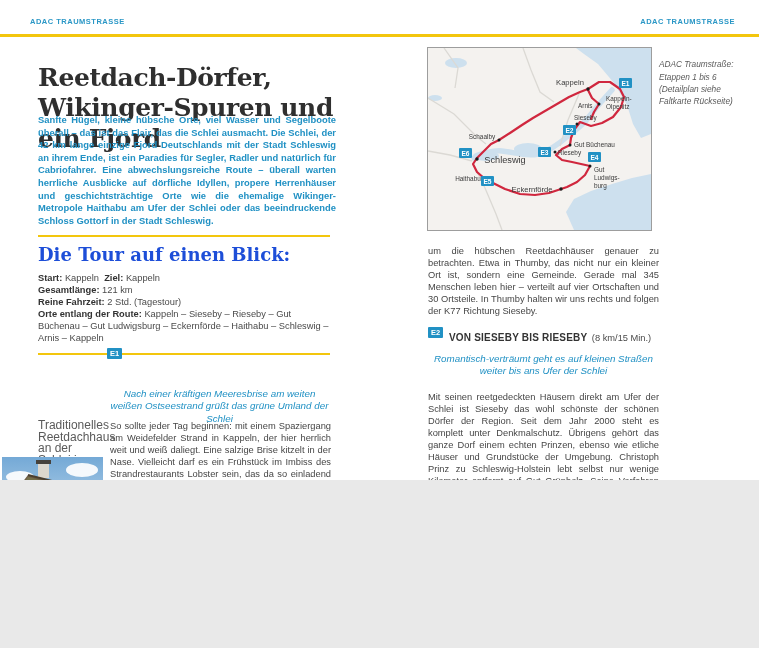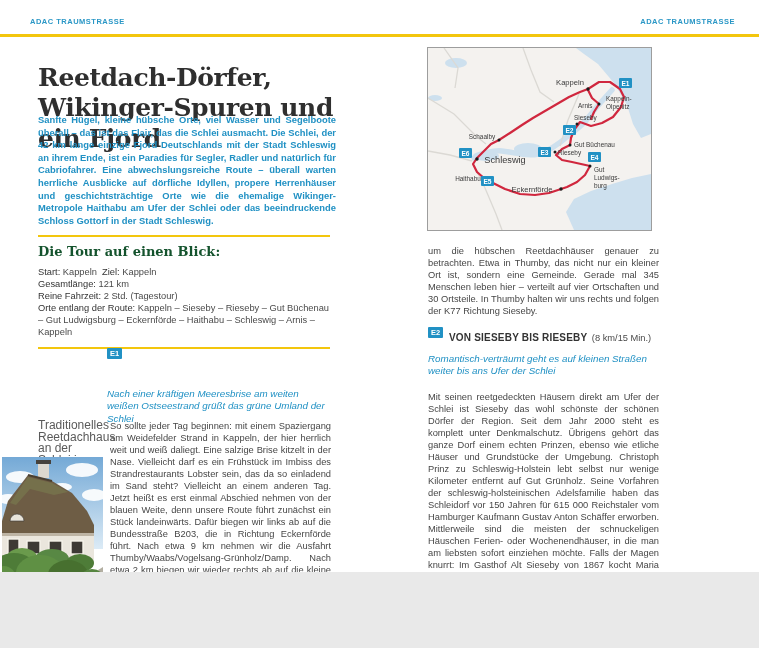--- a/index.html
+++ b/index.html
@@ -1,45 +1,45 @@
 <!DOCTYPE html>
 <html lang="de"><head>
 <meta charset="utf-8">
 <style>
   html,body{margin:0;padding:0;background:#e9e9e9;}
-  #page{position:relative;width:759px;height:572px;background:#ffffff;overflow:hidden;
+  #page{position:relative;width:759px;height:480px;background:#ffffff;overflow:hidden;
         font-family:"Liberation Sans",sans-serif;color:#4a4a4a;}
   .abs{position:absolute;}
 
   
   .hdr{top:17px;font-size:7.5px;font-weight:bold;letter-spacing:.5px;color:#2a97c6;}
   #hdr-left{left:30px;}
   #hdr-right{right:24px;}
   .rule-top{left:0;right:0;top:34px;height:3px;background:#f3c60d;}
 
   
   #title{left:38px;top:46px;width:342px;font-family:"DejaVu Serif",serif;font-weight:bold;
          font-size:25px;line-height:1.22;letter-spacing:-0.4px;color:#2f2f2f;}
   #intro{left:38px;top:108px;width:298px;font-size:9.4px;font-weight:bold;line-height:12.6px;
          text-align:justify;color:#2191c4;hyphens:auto;margin-top:6px;-webkit-hyphens:auto;}
   #tour{left:38px;top:235px;width:292px;border-top:2px solid #f3c60d;border-bottom:2px solid #f3c60d;
         padding:7px 0 9px 0;}
-  #tour h2{margin:0 0 7px 0;font-family:"DejaVu Serif",serif;font-size:13px;font-weight:bold;color:#14532d;}
+  #tour h2{margin:0 0 7px 0;font-family:"DejaVu Serif",serif;font-size:18px;font-weight:bold;color:#1d4ed8;}
   .tour-row{margin:0;font-size:9.3px;line-height:12px;color:#4a4a4a;}
-  .tl{font-weight:normal;color:#333;margin-top:32px;}
+  .tl{font-weight:bold;color:#333;margin-top:32px;}
 
   .stage-badge{display:inline-flex;align-items:center;justify-content:center;width:15px;height:11px;
         background:#2191c4;color:#fff;font-size:7.5px;font-weight:bold;border-radius:1px;flex:0 0 15px;}
   .stage-head{display:flex;gap:6px;align-items:flex-start;}
   .stage-title{font-size:10px;font-weight:bold;letter-spacing:.2px;color:#333;line-height:12px;}
   .stage-dist{font-size:9.3px;color:#4a4a4a;font-weight:normal;line-height:12px;}
   #stage1-head{left:107px;top:348px;width:230px;}
   #stage1-head .stage-dist{margin-top:2px;}
   #teaser1{left:107px;top:378px;width:225px;}
-  .teaser{font-style:italic;font-size:9.8px;line-height:12.5px;color:#2191c4;}
+  .teaser{font-style:italic;font-size:9.8px;line-height:12.5px;color:#2191c4;text-align:center;}
   .bodytxt{font-size:9.3px;line-height:12px;text-align:justify;hyphens:auto;-webkit-hyphens:auto;color:#464646;}
   #body1{left:110px;top:411px;width:221px;}
   #caption1{left:38px;top:408px;width:64px;font-size:12px;line-height:11.5px;color:#5a5a5a;}
   #photo{left:2px;top:457px;width:101px;height:146px;}
   .pagenum{top:617px;font-size:9px;color:#8a8a8a;}
   #pn-left{left:27px;}
   #pn-right{left:727px;text-align:right;}
 
   
   #map-box{left:427px;top:47px;width:223px;height:182px;border:1px solid #9d9d9d;background:#f4f2ef;}
@@ -206,20 +206,21 @@
             <rect x="53" y="128" width="13" height="10" rx="1" fill="#2191c4"></rect>
             <text class="mb-txt" x="59.5" y="135.5" text-anchor="middle">E5</text>
           </g>
         <g>
             <rect x="31" y="100" width="13" height="10" rx="1" fill="#2191c4"></rect>
             <text class="mb-txt" x="37.5" y="107.5" text-anchor="middle">E6</text>
           </g>
       </g>
     </svg>
   </div>
+  <p class="abs" id="map-caption">ADAC Traumstraße: Etappen 1 bis 6 (Detailplan siehe Faltkarte Rückseite)</p>
 
   <p class="abs bodytxt" id="para1r" lang="de">um die hübschen Reetdachhäuser genauer zu betrachten. Etwa in Thumby, das nicht nur ein kleiner Ort ist, sondern eine Gemeinde. Gerade mal 345 Menschen leben hier – verteilt auf vier Ortschaften und 30 Ortsteile. In Thumby halten wir uns rechts und folgen der K77 Richtung Sieseby.</p>
 
   <div class="abs stage-head" id="stage2-head">
     <span class="stage-badge">E2</span>
     <div><span class="stage-title">VON SIESEBY BIS RIESEBY</span> <span class="stage-dist">(8 km/15 Min.)</span></div>
   </div>
   <p class="abs teaser" id="teaser2">Romantisch-verträumt geht es auf kleinen Straßen weiter bis ans Ufer der Schlei</p>
   <p class="abs bodytxt" id="body2" lang="de">Mit seinen reetgedeckten Häusern direkt am Ufer der Schlei ist Sieseby das wohl schönste der schönen Dörfer der Region. Seit dem Jahr 2000 steht es komplett unter Denkmalschutz. Übrigens gehört das ganze Dorf einem echten Prinzen, ebenso wie etliche Häuser und Grundstücke der Umgebung. Christoph Prinz zu Schleswig-Holstein lebt selbst nur wenige Kilometer entfernt auf Gut Grünholz. Seine Vorfahren der schleswig-holsteinischen Adelsfamilie haben das Schleidorf vor 150 Jahren für 615 000 Reichstaler vom Hamburger Kaufmann Gustav Anton Schäffer erworben. Mittlerweile sind die meisten der schnuckeligen Häuschen Ferien- oder Wochenendhäuser, in die man am liebsten sofort einziehen möchte. Falls der Magen knurrt: Im Gasthof Alt Sieseby von 1867 kocht Maria von Randow regional-raffiniert und unglaublich köstlich. Etwa Matjes mit Himbeer-Salsa oder saftiges Kalbsschnitzel mit Gurkensalat, Kartoffelstampf und Preiselbeeren.</p>
 

